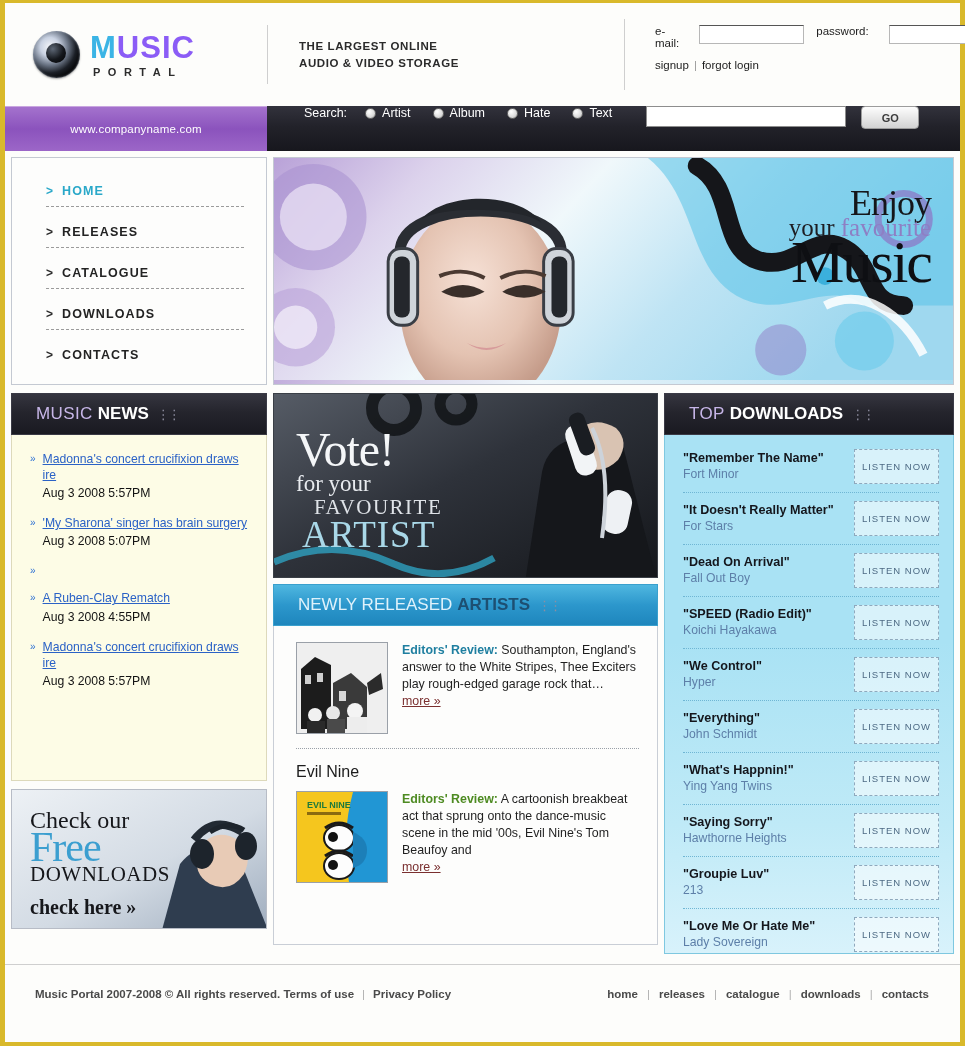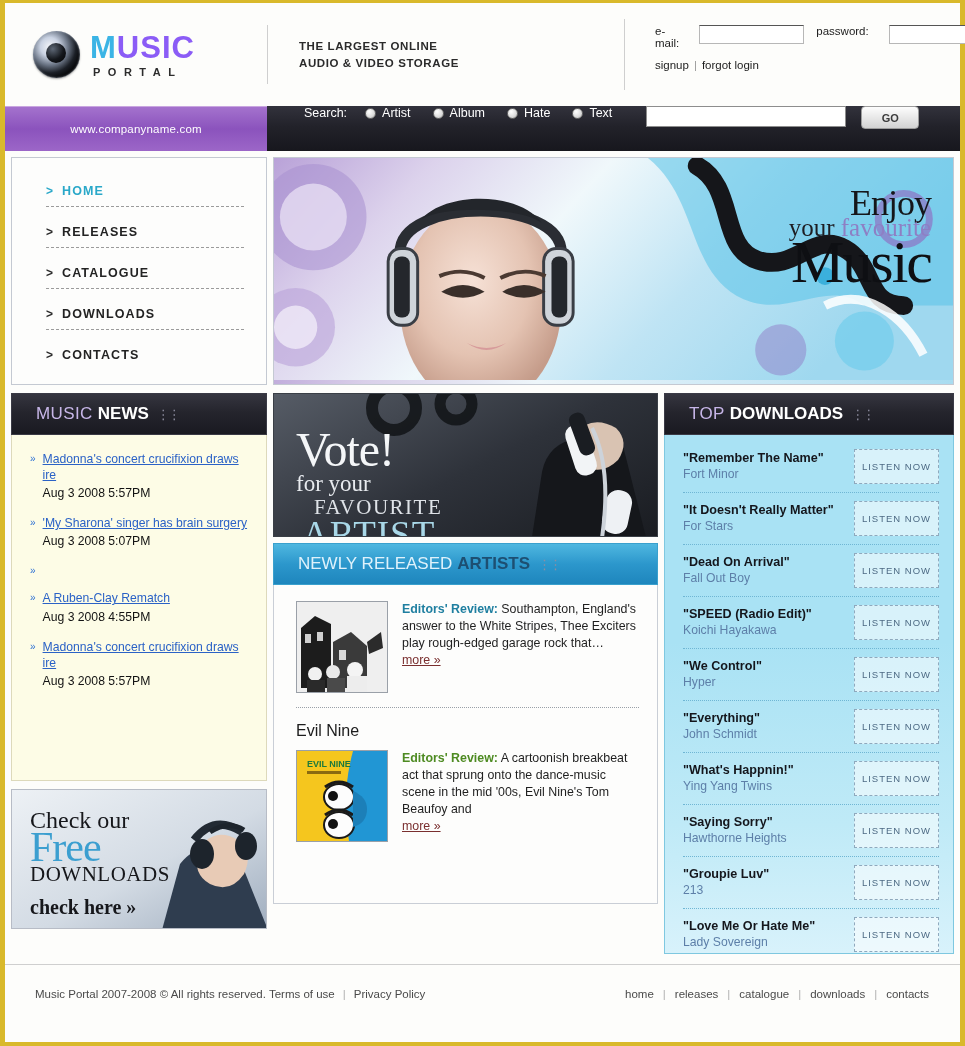--- a/index.html
+++ b/index.html
@@ -167,21 +167,21 @@
     background: linear-gradient(115deg, #e9edf2 0%, #dfe5ec 40%, #c8d2dd 70%, #aab6c5 100%);
     position:relative; cursor:pointer;
   }
   .promo-text { position:absolute; left: 18px; top: 18px; font-family:"Liberation Serif", serif; line-height:1; }
   .promo-check { font-size: 24px; color:#16171b; }
   .promo-free { font-size: 42px; color:#3c9fd0; margin-top:-6px; letter-spacing:-1px; }
   .promo-dl { font-size: 21px; color:#16171b; margin-top:-4px; letter-spacing:.5px; }
   .promo-here { font-size: 20px; color:#16171b; margin-top: 12px; font-weight:bold; }
 
   .vote-banner {
-    height: 144px; border:1px solid #3a3f46; overflow:hidden; position:relative;
+    height: 185px; border:1px solid #3a3f46; overflow:hidden; position:relative;
     background: linear-gradient(125deg, #4c5159 0%, #32363d 35%, #22252b 65%, #15171b 100%);
     padding-left: 8px;
   }
   .vote-text { position:absolute; left: 22px; top: 32px; font-family:"Liberation Serif", serif; line-height:1; }
   .vote-v { font-size: 48px; color:#f4f6f8; letter-spacing:-1px; }
   .vote-for { font-size: 23px; color:#e8ebef; margin-top:-2px; }
   .vote-fav { font-size: 21px; color:#dfe3e8; letter-spacing:1.5px; margin-top:2px; margin-left:18px; }
   .vote-artist { font-size: 37px; color:#a9d8e8; letter-spacing:1px; margin-top:-2px; margin-left:6px; }
 
   .nra-header {
@@ -221,21 +221,21 @@
     cursor:pointer; white-space:nowrap; font-family:"Liberation Sans",sans-serif;
     text-transform: uppercase; flex:none;
   }
 
   
   .footer {
     margin-top: 10px; border-top: 1px solid #cfcfcf; height: 58px;
     display:flex; align-items:center; justify-content:space-between;
     padding: 0 30px; font-size: 11.5px; color:#4a4a4a; background:#fdfdfb;
   }
-  .footer a, .footer span.lnk { color:#4a4a4a; text-decoration:none; cursor:pointer; }
+  .footer a, .footer span.lnk { color:#4a4a4a; text-decoration:none; cursor:pointer;font-weight:bold; }
   .footer .sep { color:#b0b0b0; margin: 0 8px; }
   .footer-nav span.lnk { margin: 0 1px; }
 </style>
 </head>
 <body>
 
 <div class="page">
 
   <div class="header">
     <div class="logo-zone">

